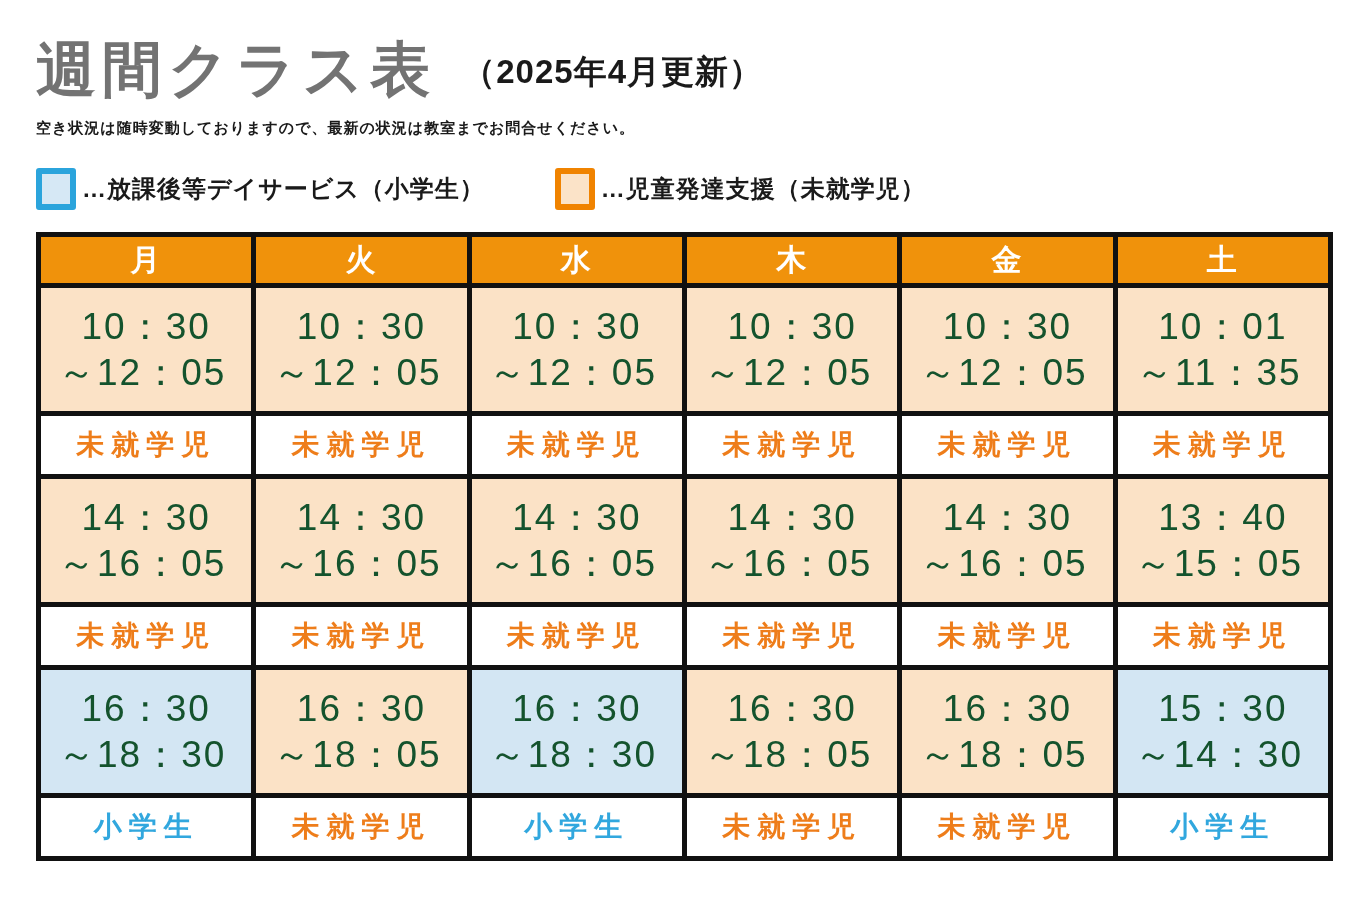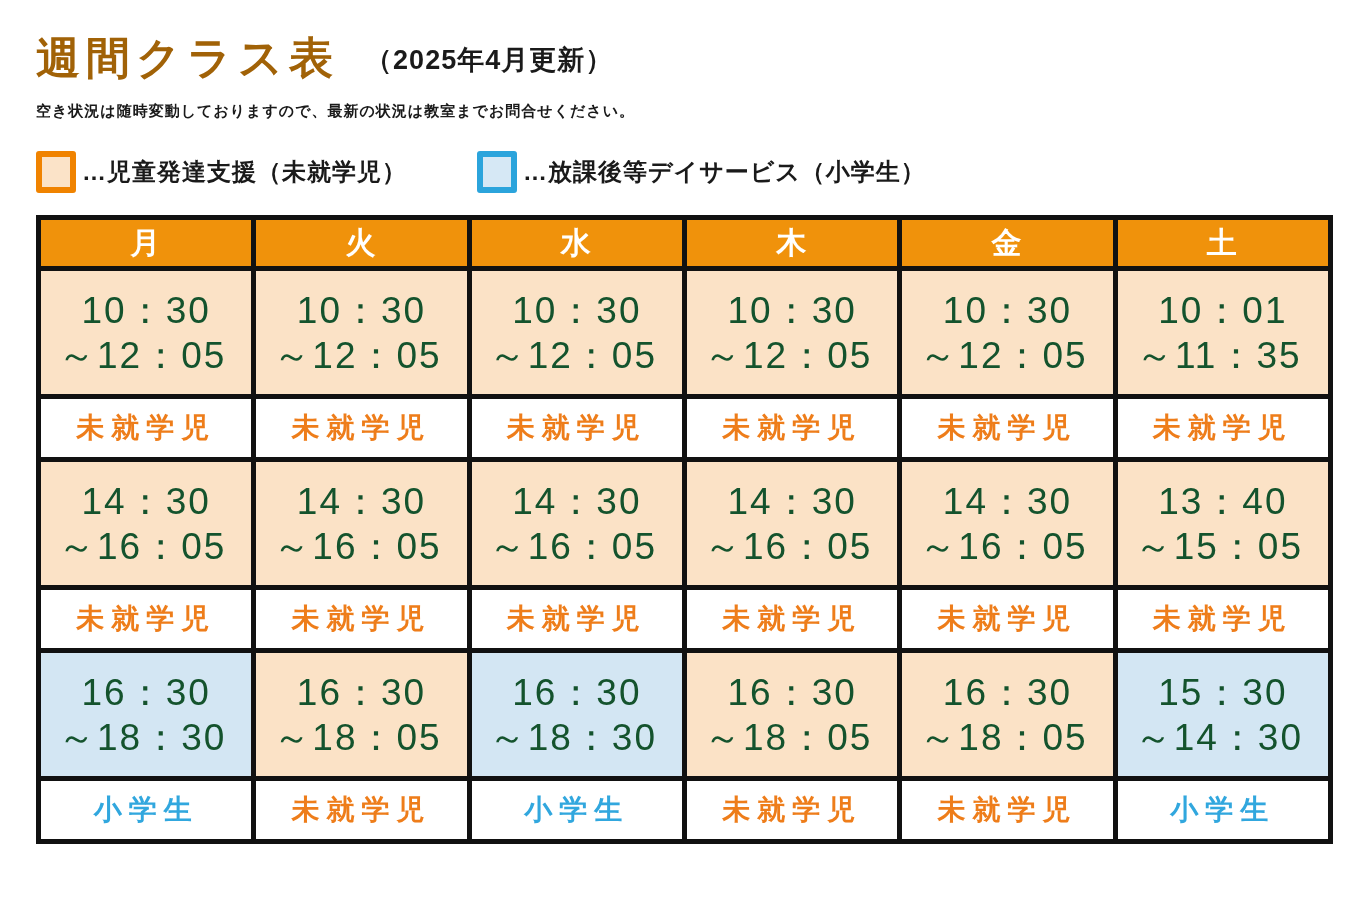--- a/index.html
+++ b/index.html
@@ -16,30 +16,29 @@
     background: #ffffff;
     overflow: hidden;
   }
   
   .title-row {
     display: flex;
     align-items: flex-end;
     margin: 4px 0 18px 0;
   }
   .main-title {
-    color: #a16207;
-    font-size: 44px;
+    color: #737373;
+    font-size: 60px;
     font-weight: 800;
     letter-spacing: 6px;
     line-height: 1.05;
-    font-family: Liberation Mono, monospace;
   }
   .sub-title {
     color: #1a1a1a;
-    font-size: 27px;
+    font-size: 33px;
     font-weight: 700;
     margin-left: 26px;
     padding-bottom: 6px;
     letter-spacing: 1px;
   }
   .note {
     color: #1a1a1a;
     font-size: 15px;
     font-weight: 700;
     letter-spacing: 1px;
@@ -129,26 +128,26 @@
 
   <div class="title-row">
     <span class="main-title">週間クラス表</span>
     <span class="sub-title">（2025年4月更新）</span>
   </div>
 
   <p class="note">空き状況は随時変動しておりますので、最新の状況は教室までお問合せください。</p>
 
   <div class="legend">
     <div class="legend-item">
+      <span class="swatch elementary"></span>
+      <span class="legend-label">…放課後等デイサービス（小学生）</span>
+    </div>
+    <div class="legend-item">
       <span class="swatch preschool"></span>
       <span class="legend-label">…児童発達支援（未就学児）</span>
-    </div>
-    <div class="legend-item">
-      <span class="swatch elementary"></span>
-      <span class="legend-label">…放課後等デイサービス（小学生）</span>
     </div>
   </div>
 
   <table class="schedule">
     <thead>
       <tr>
         <th class="day">月</th>
         <th class="day">火</th>
         <th class="day">水</th>
         <th class="day">木</th>

